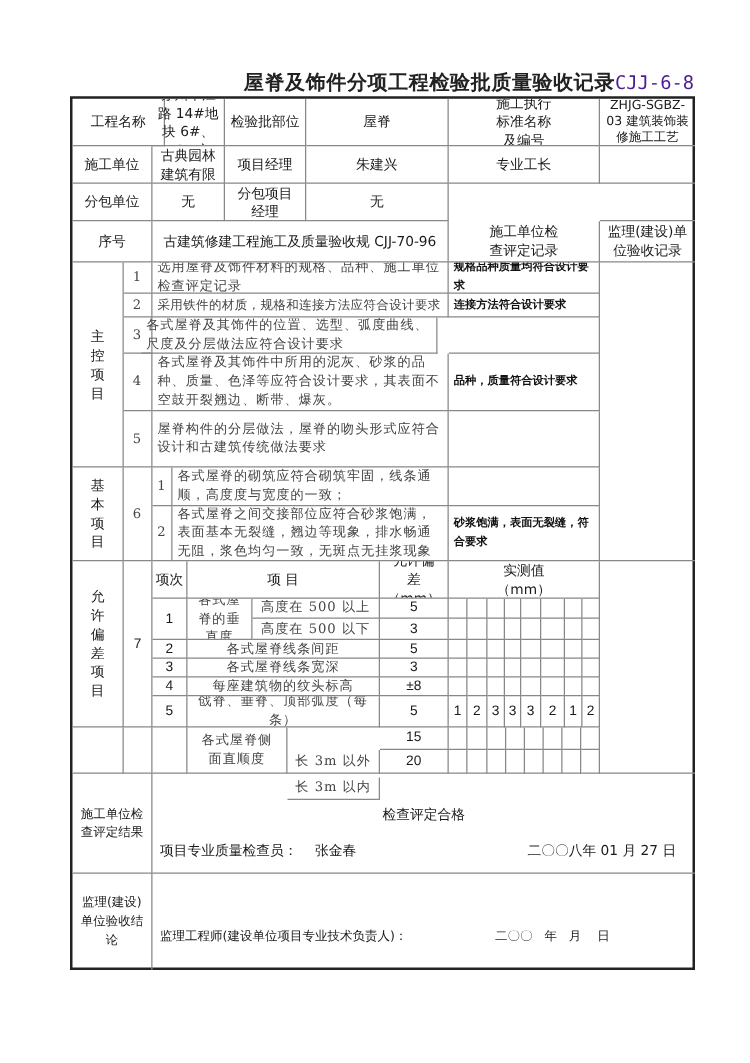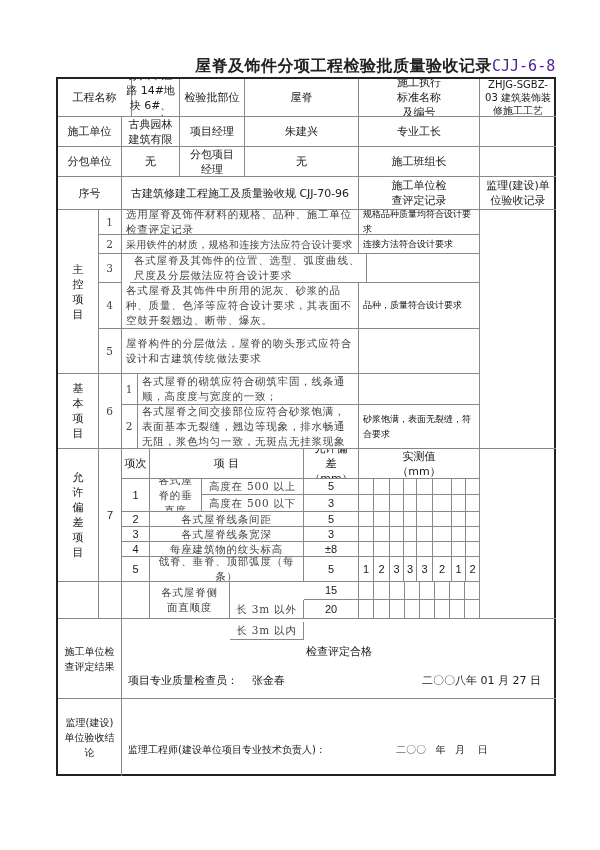--- a/index.html
+++ b/index.html
@@ -6,21 +6,21 @@
   body { width:600px; height:850px; position:relative; overflow:hidden;
          font-family:"DejaVu Sans","Liberation Sans",sans-serif; color:#1a1a1a; }
   .title { position:absolute; left:195px; top:56px; font-size:16px; letter-spacing:0.5px; font-weight:bold; color:#222; }
   .code { position:absolute; left:492px; top:57px; font-size:15px; font-family:"DejaVu Sans Mono","Liberation Mono",monospace; color:#4c1d95; }
   .frame { position:absolute; left:56px; top:77px; width:500px; height:699px; border:2px solid #222; box-sizing:border-box; }
   .c { position:absolute; box-sizing:border-box; border-right:1px solid #888; border-bottom:1px solid #888;
        display:flex; align-items:center; justify-content:center; text-align:center;
        font-size:11px; line-height:15px; padding:0 2px; overflow:hidden; }
   .serif { font-family:"DejaVu Serif","Liberation Serif",serif; color:#444; font-size:10.5px; letter-spacing:0.8px; }
   .left { justify-content:flex-start; text-align:left; padding-left:4px; }
-  .bold { font-weight:normal; font-size:10px; color:#111; }
+  .bold { font-weight:bold; font-size:10px; color:#111; }
   .nob { border-bottom:none; }
   .nor { border-right:none; }
   .num { font-family:"Liberation Sans",sans-serif; font-size:11px; }
 </style>
 </head>
 <body>
 
 <div class="title">屋脊及饰件分项工程检验批质量验收记录</div>
 <div class="code">CJJ-6-8</div>
 
@@ -37,40 +37,39 @@
   <div class="c" style="left:64px;top:38px;width:58px;height:30px;">苏州太湖古典园林建筑有限公司</div>
   <div class="c" style="left:122px;top:38px;width:65px;height:30px;">项目经理</div>
   <div class="c" style="left:187px;top:38px;width:114px;height:30px;">朱建兴</div>
   <div class="c" style="left:301px;top:38px;width:121px;height:30px;">专业工长</div>
   <div class="c nor" style="left:422px;top:38px;width:76px;height:30px;"></div>
 
   <div class="c" style="left:0;top:68px;width:64px;height:30px;">分包单位</div>
   <div class="c" style="left:64px;top:68px;width:58px;height:30px;">无</div>
   <div class="c" style="left:122px;top:68px;width:65px;height:30px;padding:0 6px;">分包项目经理</div>
   <div class="c" style="left:187px;top:68px;width:114px;height:30px;">无</div>
-  <div class="c" style="left:301px;top:68px;width:121px;height:30px;">施工班组长</div>
   <div class="c nor" style="left:422px;top:68px;width:76px;height:30px;"></div>
 
   <div class="c" style="left:0;top:98px;width:64px;height:33px;">序号</div>
   <div class="c" style="left:64px;top:98px;width:237px;height:33px;">古建筑修建工程施工及质量验收规 CJJ-70-96</div>
   <div class="c nor" style="left:422px;top:98px;width:76px;height:33px;">监理(建设)单位验收记录</div>
   <div class="c" style="left:301px;top:98px;width:121px;height:33px;padding:0 30px;">施工单位检查评定记录</div>
 
   <div class="c" style="left:0;top:131px;width:41px;height:164px;padding:0 14px;">主控项目</div>
 
   <div class="c serif" style="left:41px;top:131px;width:23px;height:25px;">1</div>
   <div class="c serif left" style="left:64px;top:131px;width:237px;height:25px;">选用屋脊及饰件材料的规格、品种、施工单位检查评定记录</div>
   <div class="c bold left" style="left:301px;top:131px;width:121px;height:25px;font-size:9px;">规格品种质量均符合设计要求</div>
 
   <div class="c serif" style="left:41px;top:156px;width:23px;height:19px;">2</div>
   <div class="c serif left" style="left:64px;top:156px;width:237px;height:19px;font-size:10px;letter-spacing:0.3px;">采用铁件的材质，规格和连接方法应符合设计要求</div>
   <div class="c bold left" style="left:301px;top:156px;width:121px;height:19px;font-size:9px;">连接方法符合设计要求</div>
 
   <div class="c serif" style="left:41px;top:175px;width:23px;height:29px;">3</div>
-  <div class="c serif left" style="left:72px;top:175px;width:237px;height:29px;font-family:Liberation Serif, serif;">各式屋脊及其饰件的位置、选型、弧度曲线、尺度及分层做法应符合设计要求</div>
+  <div class="c serif left" style="left:55px;top:175px;width:237px;height:29px;font-family:Liberation Serif, serif;">各式屋脊及其饰件的位置、选型、弧度曲线、尺度及分层做法应符合设计要求</div>
   <div class="c bold left" style="left:301px;top:175px;width:121px;height:29px;"></div>
 
   <div class="c serif" style="left:41px;top:204px;width:23px;height:46px;">4</div>
   <div class="c serif left" style="left:64px;top:204px;width:237px;height:46px;">各式屋脊及其饰件中所用的泥灰、砂浆的品种、质量、色泽等应符合设计要求，其表面不空鼓开裂翘边、断带、爆灰。</div>
   <div class="c bold left" style="left:301px;top:204px;width:121px;height:46px;font-size:9px;">品种，质量符合设计要求</div>
 
   <div class="c serif" style="left:41px;top:250px;width:23px;height:45px;">5</div>
   <div class="c serif left" style="left:64px;top:250px;width:237px;height:45px;">屋脊构件的分层做法，屋脊的吻头形式应符合设计和古建筑传统做法要求</div>
   <div class="c bold left" style="left:301px;top:250px;width:121px;height:45px;"></div>
 

